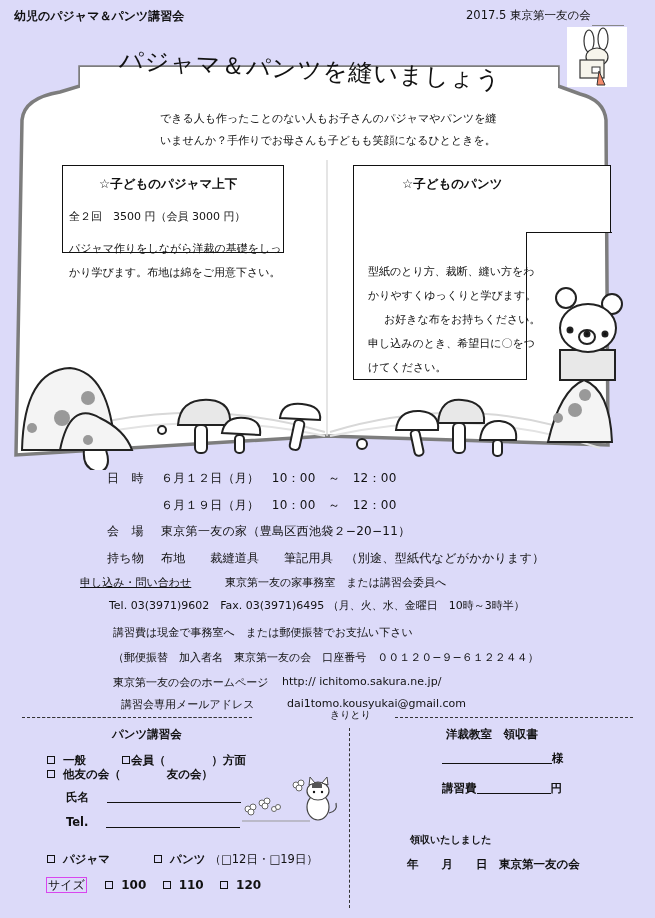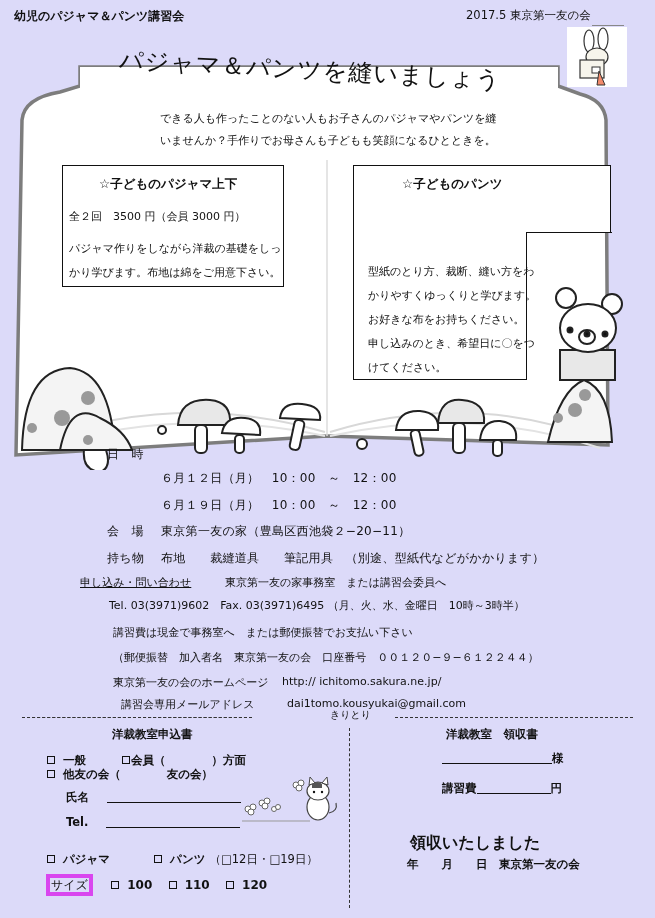--- a/index.html
+++ b/index.html
@@ -28,37 +28,37 @@
     font-family: "DejaVu Sans", sans-serif; color: #111;
     transform: rotate(3deg); transform-origin: left top;
   }
   .rabbit { left: 567px; top: 27px; width: 60px; height: 60px; background: #fff; }
 
   .intro { left: 160px; top: 108px; font-size: 11px; line-height: 22px; white-space: normal; width: 380px; }
 
   .box {
     position: absolute; background: #fff; border: 1px solid #111;
   }
-  .box-left { left: 62px; top: 165px; width: 222px; height: 122px; padding: 0 2px; }
+  .box-left { left: 62px; top: 165px; width: 222px; height: 88px; padding: 0 2px; }
   .box-right-top { left: 353px; top: 165px; width: 258px; height: 68px; border-bottom: none; }
   .box-right-bottom { left: 353px; top: 232px; width: 174px; height: 148px; border-top: none; }
   .box-right-join { left: 527px; top: 232px; width: 85px; height: 1px; background: #111; position: absolute; }
   .box-title { font-size: 12.5px; font-weight: bold; }
   .box-line { font-size: 11px; }
 
   
   .det { font-size: 12px; letter-spacing: 0.3px; }
   .det-s { font-size: 11px; }
   .underline { text-decoration: underline; }
 
   .cut-line { top: 717px; height: 0; border-top: 1px dashed #333; }
   .v-dash { left: 349px; top: 728px; height: 180px; width: 0; border-left: 1px dashed #333; }
 
   .chk { display: inline-block; width: 8px; height: 8px; border: 1px solid #111; margin-right: 8px; vertical-align: 0px; }
-  .size-box { border: 4px solid #d946ef; padding: 0 1px; font-weight: normal; }
+  .size-box { border: 1px solid #d946ef; padding: 0 1px; font-weight: normal; }
   .blank { display: inline-block; border-bottom: 1px solid #111; height: 12px; vertical-align: -2px; }
 </style>
 </head>
 <body>
 
 <div class="abs hdr-left">幼児のパジャマ＆パンツ講習会</div>
 <div class="abs hdr-right">2017.5 東京第一友の会</div>
 <div class="abs hdr-rule"></div>
 
 <svg class="book" width="655" height="470">
@@ -142,26 +142,26 @@
   <div class="abs box-line" style="left:6px; top:99px;">かり学びます。布地は綿をご用意下さい。</div>
 </div>
 
 <div class="box box-right-top">
   <div class="abs box-title" style="left:48px; top:10px;">☆子どものパンツ</div>
 </div>
 <div class="box-right-join"></div>
 <div class="box box-right-bottom">
   <div class="abs box-line" style="left:14px; top:56px;">かりやすくゆっくりと学びます。</div>
   <div class="abs box-line" style="left:14px; top:32px;">型紙のとり方、裁断、縫い方をわ</div>
-  <div class="abs box-line" style="left:14px; top:80px;font-family:Liberation Serif, serif;">お好きな布をお持ちください。</div>
+  <div class="abs box-line" style="left:30px; top:80px;font-family:Liberation Serif, serif;">お好きな布をお持ちください。</div>
   <div class="abs box-line" style="left:14px; top:104px;">申し込みのとき、希望日に〇をつ</div>
   <div class="abs box-line" style="left:14px; top:128px;">けてください。</div>
 </div>
 
-<div class="abs det" style="left:107px; top:446px;">日　時</div>
+<div class="abs det" style="left:107px; top:470px;">日　時</div>
 <div class="abs det" style="left:161px; top:470px;">６月１２日（月）　10：00　～　12：00</div>
 <div class="abs det" style="left:161px; top:497px;">６月１９日（月）　10：00　～　12：00</div>
 <div class="abs det" style="left:107px; top:523px;">会　場</div>
 <div class="abs det" style="left:161px; top:523px;">東京第一友の家（豊島区西池袋２−20−11）</div>
 <div class="abs det" style="left:107px; top:550px;">持ち物</div>
 <div class="abs det" style="left:161px; top:550px;font-family:Liberation Mono, monospace;">布地　　裁縫道具　　筆記用具　（別途、型紙代などがかかります）</div>
 <div class="abs det-s underline" style="left:80px; top:575px;">申し込み・問い合わせ</div>
 <div class="abs det-s" style="left:225px; top:575px;">東京第一友の家事務室　または講習会委員へ</div>
 <div class="abs det-s" style="left:109px; top:598px;">Tel.  03(3971)9602　Fax.  03(3971)6495 （月、火、水、金曜日　10時～3時半）</div>
 <div class="abs det-s" style="left:113px; top:625px;">講習費は現金で事務室へ　または郵便振替でお支払い下さい</div>
@@ -172,21 +172,21 @@
 <div class="abs det-s" style="left:287px; top:697px;">dai1tomo.kousyukai@gmail.com</div>
 
 <div class="abs cut-line" style="left:22px; width:230px;"></div>
 <div class="abs" style="left:330px; top:708px; font-size:10px;">きりとり</div>
 <div class="abs cut-line" style="left:316px; width:0;"></div>
 <div class="abs cut-line" style="left:395px; width:238px;"></div>
 <div class="abs" style="left:22px; top:717px; width:230px; border-top:1px dashed #333;"></div>
 <div class="abs" style="left:22px; top:717px; width:228px;"></div>
 <div class="abs v-dash"></div>
 
-<div class="abs bold" style="left:112px; top:727px; font-size:11.5px;">洋裁教室申込書</div>
+<div class="abs bold" style="left:112px; top:727px; font-size:11.5px;">パンツ講習会</div>
 <div class="abs bold" style="left:47px; top:753px; font-size:11.5px;">
   <span class="chk"></span><span>一般</span>
   <span style="display:inline-block; width:28px;"></span>
   <span class="chk" style="margin-right:1px;"></span><span>会員（　　　　）方面</span>
 </div>
 <div class="abs bold" style="left:47px; top:767px; font-size:11.5px;">
   <span class="chk"></span><span>他友の会（　　　　友の会）</span>
 </div>
 <div class="abs bold" style="left:66px; top:790px; font-size:11.5px;">
   <span>氏名</span>
@@ -243,14 +243,14 @@
   <span class="chk"></span><span>120</span>
 </div>
 
 <div class="abs bold" style="left:446px; top:727px; font-size:11.5px;">洋裁教室　領収書</div>
 <div class="abs bold" style="left:442px; top:751px; font-size:11.5px;">
   <span class="blank" style="width:110px;"></span><span>様</span>
 </div>
 <div class="abs bold" style="left:442px; top:781px; font-size:11.5px;">
   <span>講習費</span><span class="blank" style="width:74px;"></span><span>円</span>
 </div>
-<div class="abs bold" style="left:410px; top:833px; font-size:16px;">領収いたしました</div>
+<div class="abs bold" style="left:410px; top:833px; font-size:10px;">領収いたしました</div>
 <div class="abs bold" style="left:407px; top:857px; font-size:11.5px;">年　　月　　日　東京第一友の会</div>
 
 </body></html>

